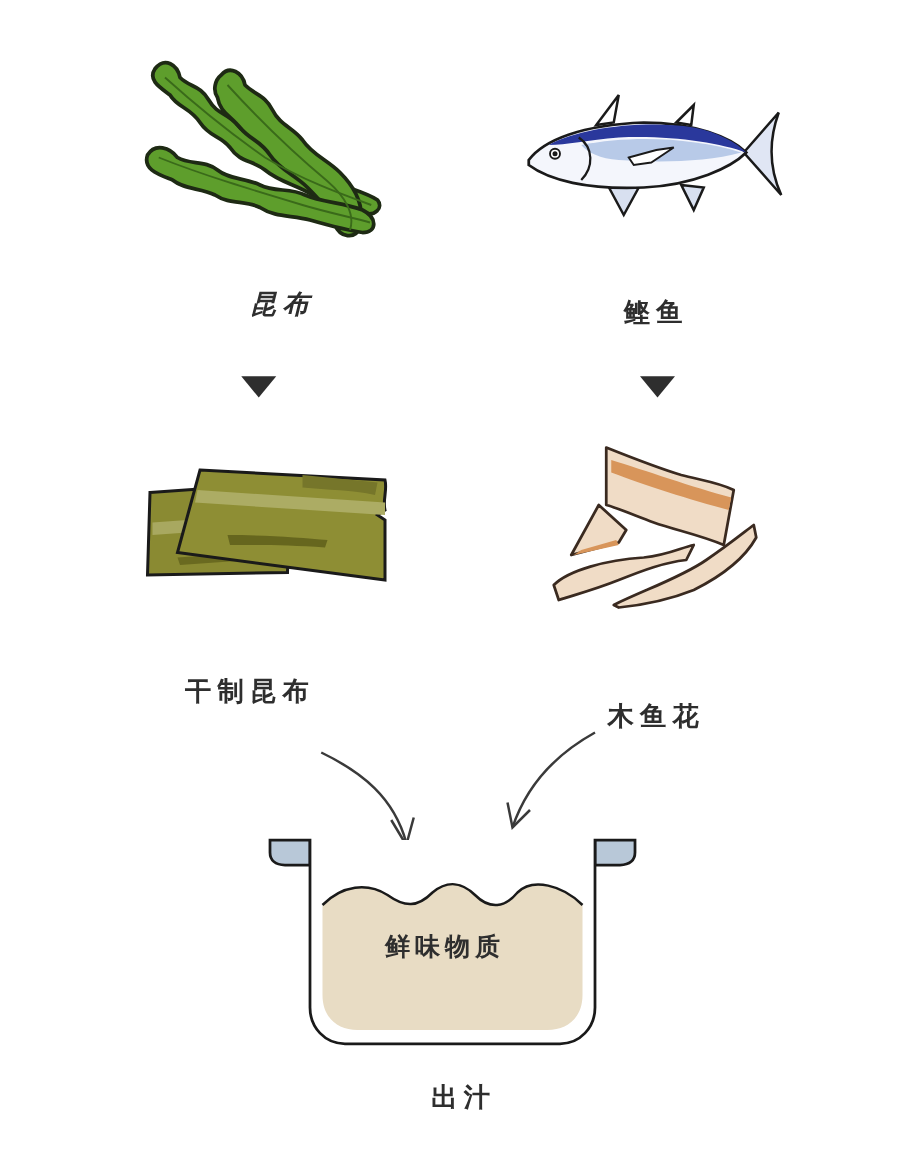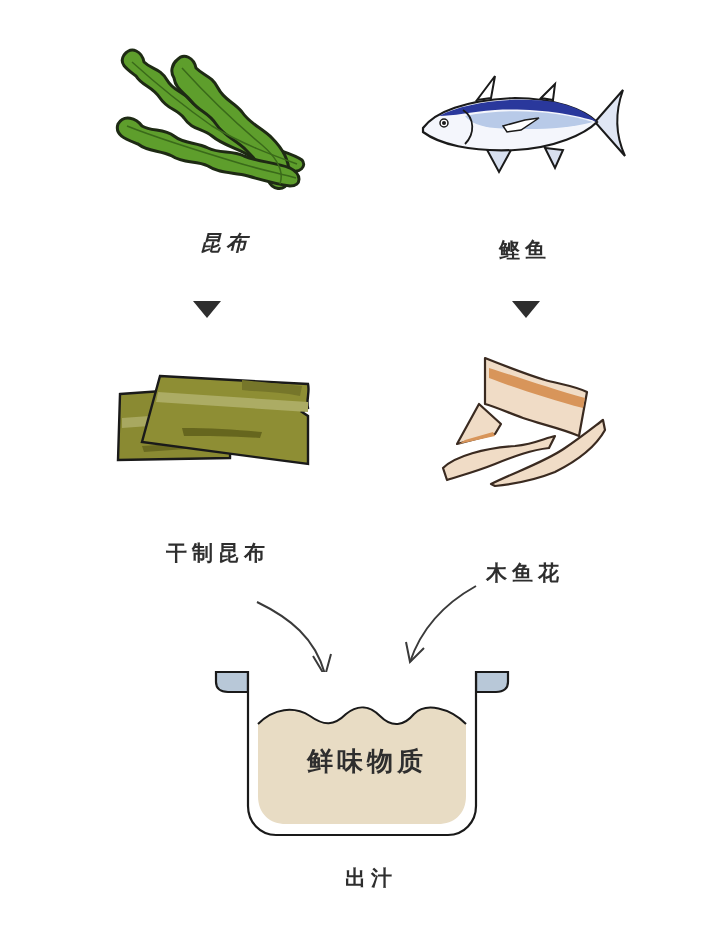--- a/index.html
+++ b/index.html
@@ -52,21 +52,21 @@
 
 <svg style="left:112px;top:372px;" width="205" height="95" viewBox="0 0 205 95">
   <path d="M8,22 L120,14 L118,86 L6,88 Z" fill="#8a8a32" stroke="#1a1a1a" stroke-width="2.4"></path>
   <path d="M10,46 L120,38 L120,48 L10,56 Z" fill="#a8a860"></path>
   <path d="M30,74 L90,70 L88,76 L32,80 Z" fill="#6a6a20"></path>
   <path d="M48,4 L196,12 C198,20 194,28 196,36 L190,40 L196,44 C196,60 196,76 196,92 L30,70 Z" fill="#8e8e34" stroke="#1a1a1a" stroke-width="2.4"></path>
   <path d="M46,20 L196,30 L196,40 L44,30 Z" fill="#acac64"></path>
   <path d="M70,56 C100,56 130,58 150,60 L148,66 C120,64 96,64 72,64 Z" fill="#66661e"></path>
   <path d="M130,8 L190,14 L188,24 C170,20 150,20 130,18 Z" fill="#76762a"></path>
 </svg>
-<div class="label" style="left:130px;top:539px;width:140px;text-align:right;">干制昆布</div>
+<div class="label" style="left:130px;top:539px;width:140px;">干制昆布</div>
 
 <svg style="left:435px;top:352px;" width="175" height="140" viewBox="0 0 175 140">
   <g stroke="#3a2a20" stroke-width="2.2" stroke-linejoin="round">
     <path d="M50,6 C70,14 90,22 110,28 C125,32 140,34 152,40 L144,84 C125,76 105,72 88,66 C72,60 58,54 50,52 Z" fill="#f0dcc6"></path>
     <path d="M54,16 C80,24 120,38 150,46 L148,56 C118,48 80,36 54,26 Z" fill="#d8955a" stroke="none"></path>
     <path d="M44,52 L66,72 L60,82 L22,92 Z" fill="#f0dcc6"></path>
     <path d="M30,88 L58,80 L60,84 L24,92 Z" fill="#d8955a" stroke="none"></path>
     <path d="M8,116 C20,104 50,96 80,94 C100,92 110,86 120,84 L114,96 C96,98 80,104 60,112 C40,120 24,124 12,128 Z" fill="#f0dcc6"></path>
     <path d="M56,132 C80,120 110,110 130,96 C145,86 160,74 168,68 L170,78 C160,96 140,110 120,120 C100,128 80,132 60,134 Z" fill="#f0dcc6"></path>
   </g>
@@ -82,14 +82,14 @@
   <path d="M6,60 L10,80 L24,66" fill="none" stroke="#3a3a3a" stroke-width="2"></path>
 </svg>
 
 <svg style="left:214px;top:670px;" width="296" height="170" viewBox="0 0 296 170">
   <path d="M2,2 L34,2 L34,22 L14,22 C6,22 2,18 2,12 Z" fill="#b8c8d8" stroke="#1a1a1a" stroke-width="2.2"></path>
   <path d="M262,2 L294,2 L294,12 C294,18 290,22 282,22 L262,22 Z" fill="#b8c8d8" stroke="#1a1a1a" stroke-width="2.2"></path>
   <path d="M34,2 L34,136 C34,152 46,165 62,165 L234,165 C250,165 262,152 262,136 L262,2" fill="#ffffff" stroke="#1a1a1a" stroke-width="2.2"></path>
   <path d="M44,54 C60,38 80,36 96,46 C110,56 120,56 132,44 C144,34 156,36 166,46 C178,58 190,56 200,44 C212,32 236,38 252,54 L252,126 C252,144 240,154 224,154 L72,154 C56,154 44,144 44,126 Z" fill="#e8dcc4"></path>
   <path d="M44,54 C60,38 80,36 96,46 C110,56 120,56 132,44 C144,34 156,36 166,46 C178,58 190,56 200,44 C212,32 236,38 252,54" fill="none" stroke="#1a1a1a" stroke-width="2"></path>
 </svg>
-<div class="label" style="left:297px;top:744px;width:140px;font-size:26px;letter-spacing:4px;">鲜味物质</div>
+<div class="label" style="left:286px;top:744px;width:140px;font-size:20px;letter-spacing:4px;">鲜味物质</div>
 <div class="label" style="left:321px;top:864px;width:100px;">出汁</div>
 
 </body></html>

